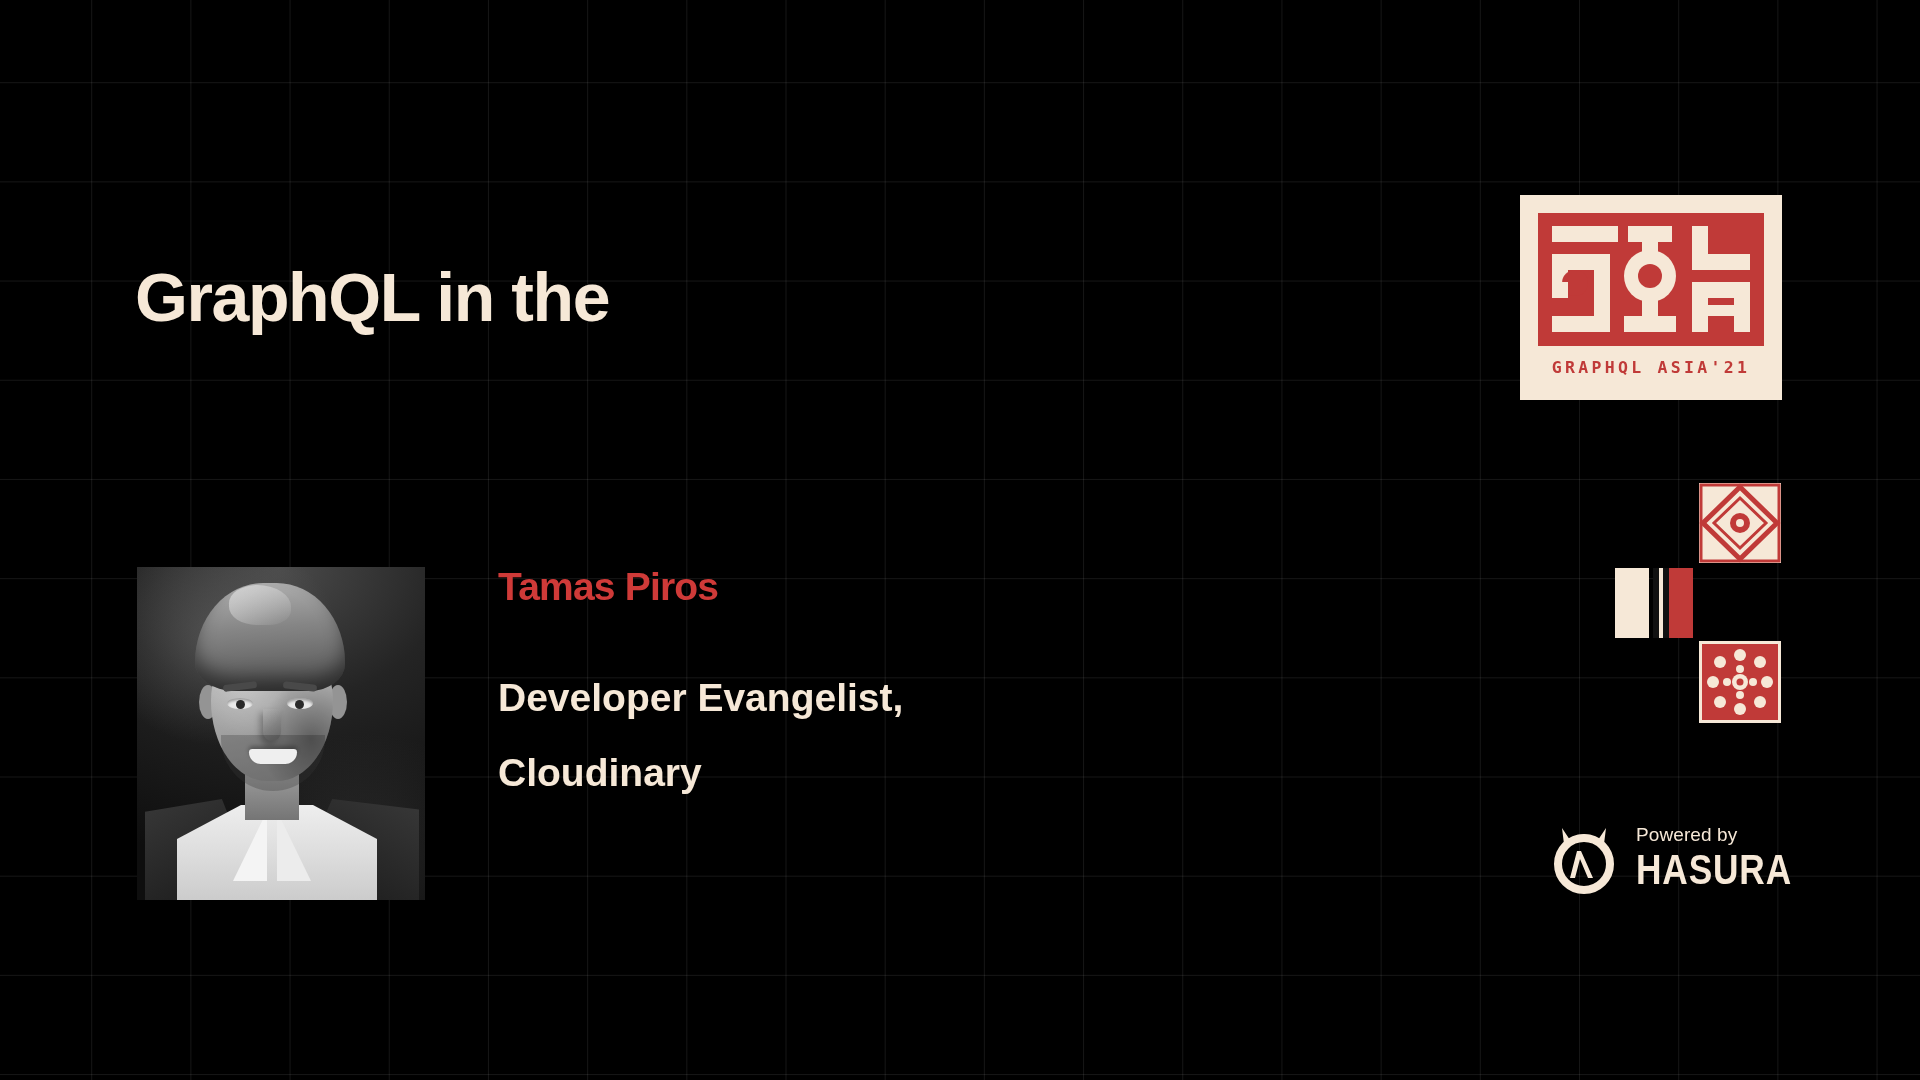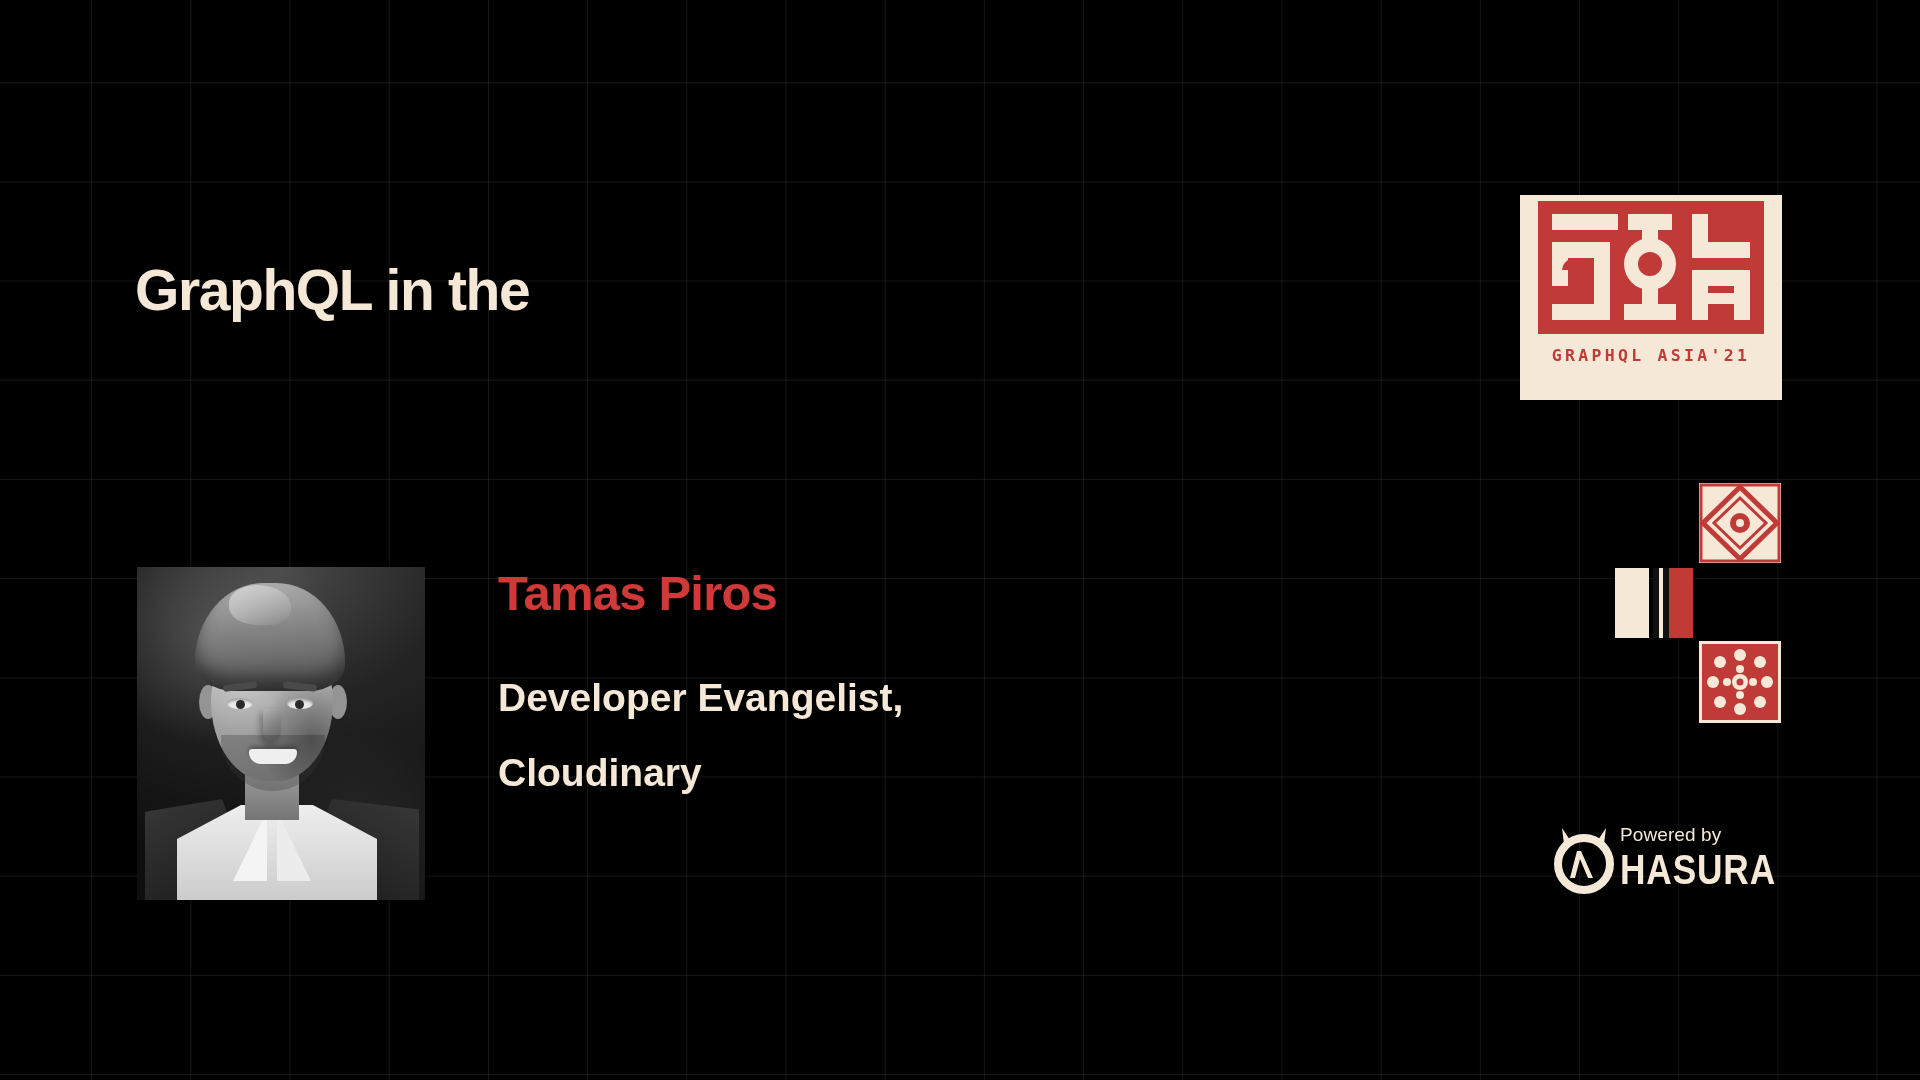--- a/index.html
+++ b/index.html
@@ -27,21 +27,21 @@
 
   
   #eyebrow{
     position:absolute; left:138px; top:165px;
     font-size:37px; font-weight:700; letter-spacing:-0.3px;
     color:#cf3a38; white-space:nowrap;
   }
   #title{
     position:absolute; left:135px; top:256px;
     width:760px;
-    font-size:57px; font-weight:700; line-height:1.22;
+    font-size:68px; font-weight:700; line-height:1.22;
     color:#f6e8d7; letter-spacing:-1.4px;
   }
   #title .tl{ display:block; }
 
   
   #speaker-photo{
     position:absolute; left:137px; top:567px;
     width:288px; height:333px;
     overflow:hidden;
     background:#0d0d0d;
@@ -153,37 +153,37 @@
   }
   .ph .collar-r{
     position:absolute; left:140px; top:244px; width:34px; height:70px;
     background:#efece5;
     clip-path:polygon(0% 0%,100% 100%,0% 100%);
   }
 
   
   #speaker-name{
     position:absolute; left:498px; top:565px;
-    font-size:49px; font-weight:700; letter-spacing:-0.8px;
+    font-size:39px; font-weight:700; letter-spacing:-0.8px;
     color:#cf3a38; white-space:nowrap;
   }
   #speaker-role{
     position:absolute; left:498px; top:660px;
     width:560px;
     font-size:39px; font-weight:700; line-height:1.93;
     color:#f6e8d7;
   }
   #speaker-role .rl{ display:block; }
 
   
   #gqlasia-logo{
     position:absolute; left:1520px; top:195px;
     width:262px; height:205px;
     background:#f6e8d7;
-    padding:6px 18px 0 18px;
+    padding:18px 18px 0 18px;
   }
   #gqlasia-mark{
     width:100%; height:133px; display:block;
   }
   #gqlasia-wordmark{
     margin-top:12px;
     text-align:center;
     font-family:"DejaVu Sans Mono", monospace;
     font-size:16.5px; font-weight:700;
     letter-spacing:3.3px;
@@ -196,21 +196,21 @@
     width:170px; height:260px;
   }
   .orn{ position:absolute; }
   #orn-diamond{ left:84px; top:0px; width:82px; height:80px; }
   #orn-bars{ left:0px; top:85px; width:78px; height:70px; }
   #orn-floral{ left:84px; top:158px; width:82px; height:82px; }
 
   
   #hasura-logo{
     position:absolute; left:1548px; top:822px;
-    display:flex; align-items:center; 
+    display:flex; align-items:center; gap:16px;
   }
   #hasura-icon{ width:72px; height:72px; display:block; flex:0 0 auto; }
   #hasura-text{ display:flex; flex-direction:column; line-height:1; }
   #hasura-powered{
     font-size:19px; font-weight:400; color:#f6e8d7;
     letter-spacing:0.1px; margin-bottom:5px;
   }
   #hasura-name{
     font-size:42px; font-weight:700; color:#f6e8d7;
     letter-spacing:1px;

